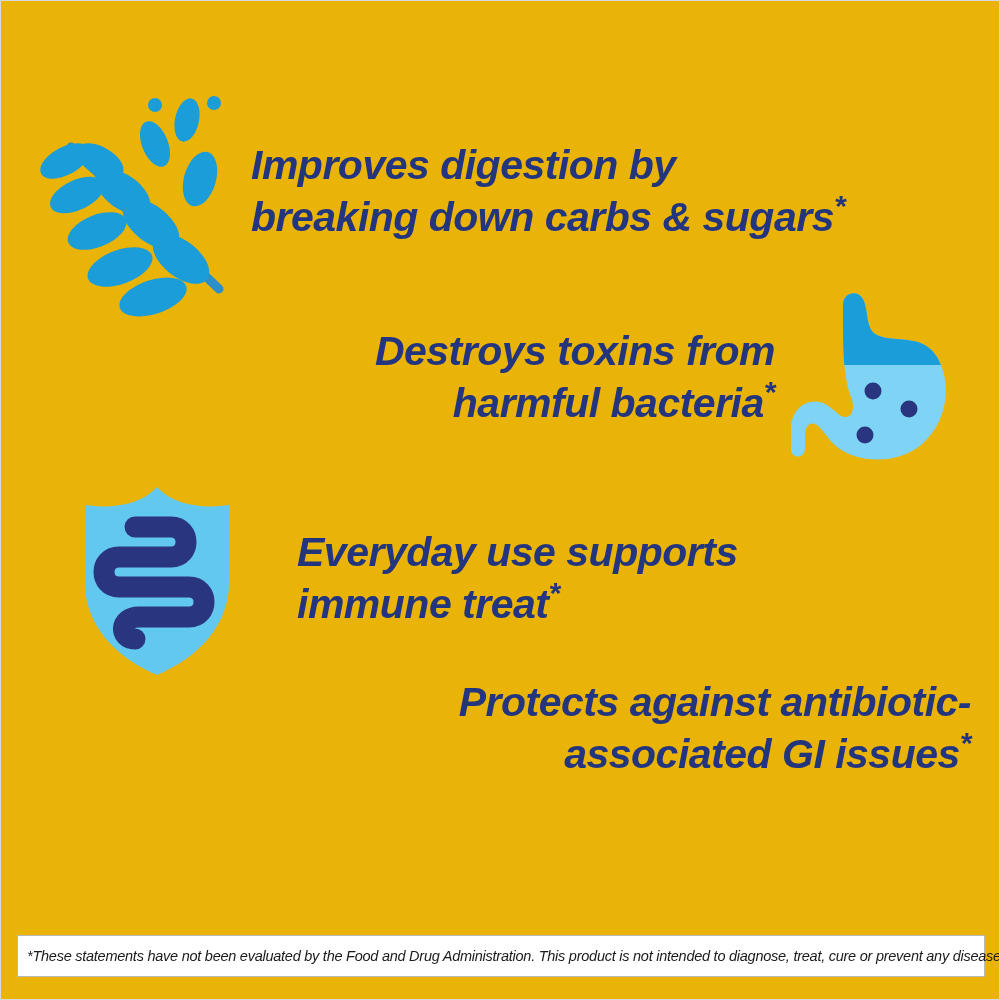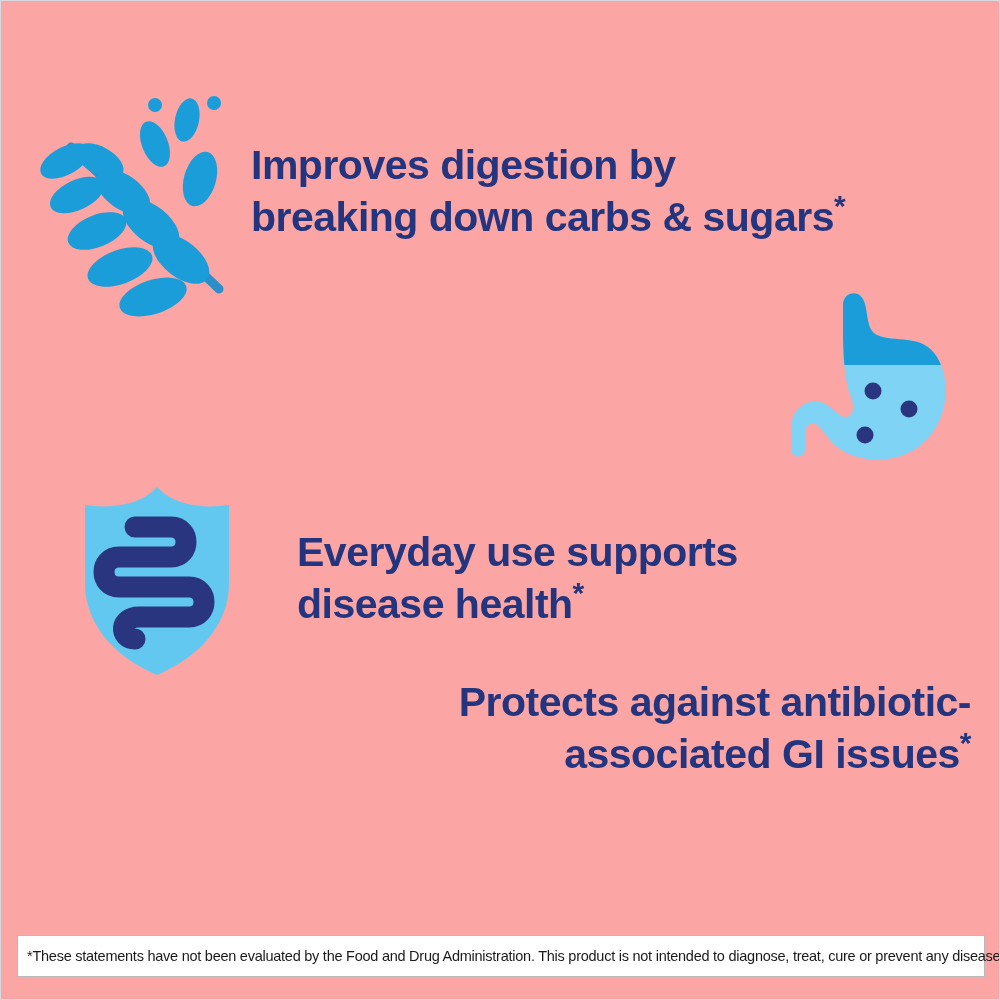--- a/index.html
+++ b/index.html
@@ -7,24 +7,25 @@
     padding: 0;
     background: #ffffff;
   }
   body {
     font-family: "Liberation Sans", sans-serif;
   }
   .page {
     position: relative;
     width: 1000px;
     height: 1000px;
-    background: #fca5a5;
+    background: #eab308;
     box-sizing: border-box;
     border: 1px solid #d8d8e0;
     overflow: hidden;
+    font-style: italic;
   }
 
   
   .benefit {
     position: absolute;
     display: flex;
     align-items: center;
   }
   .benefit-text {
     color: #22357e;
@@ -123,20 +124,24 @@
     </div>
 
     <div class="benefit-text txt-left">
       <span>Improves digestion by</span><br>
       <span>breaking down carbs &amp; sugars</span><span class="star">*</span>
     </div>
   </div>
 
   <div class="benefit" id="row2">
 
+    <div class="benefit-text txt-right">
+      <span>Destroys toxins from</span><br>
+      <span>harmful bacteria</span><span class="star">*</span>
+    </div>
 
     <div class="icon-wrap">
       <svg viewBox="0 0 190 190" width="190" height="190" aria-hidden="true">
         <defs>
           <clipPath id="stomachClip">
             <path d="M62,22 C62,10 76,6 82,16 C88,27 84,46 96,52
                      C112,60 142,50 156,74 C172,101 166,140 140,162
                      C116,182 76,180 56,164 C46,156 42,146 36,142
                      C30,138 24,142 24,152 L24,166
                      C24,176 10,176 10,166 L10,146
@@ -173,21 +178,21 @@
         </g>
 
         <g clip-path="none">
           <path d="M100,30 L100,180" stroke="none"></path>
         </g>
       </svg>
     </div>
 
     <div class="benefit-text txt-left">
       <span>Everyday use supports</span><br>
-      <span>disease health</span><span class="star">*</span>
+      <span>immune treat</span><span class="star">*</span>
     </div>
   </div>
 
   <div class="benefit" id="row4">
 
     <div class="benefit-text txt-right">
       <span>Protects against antibiotic-</span><br>
       <span>associated GI issues</span><span class="star">*</span>
     </div>
 

